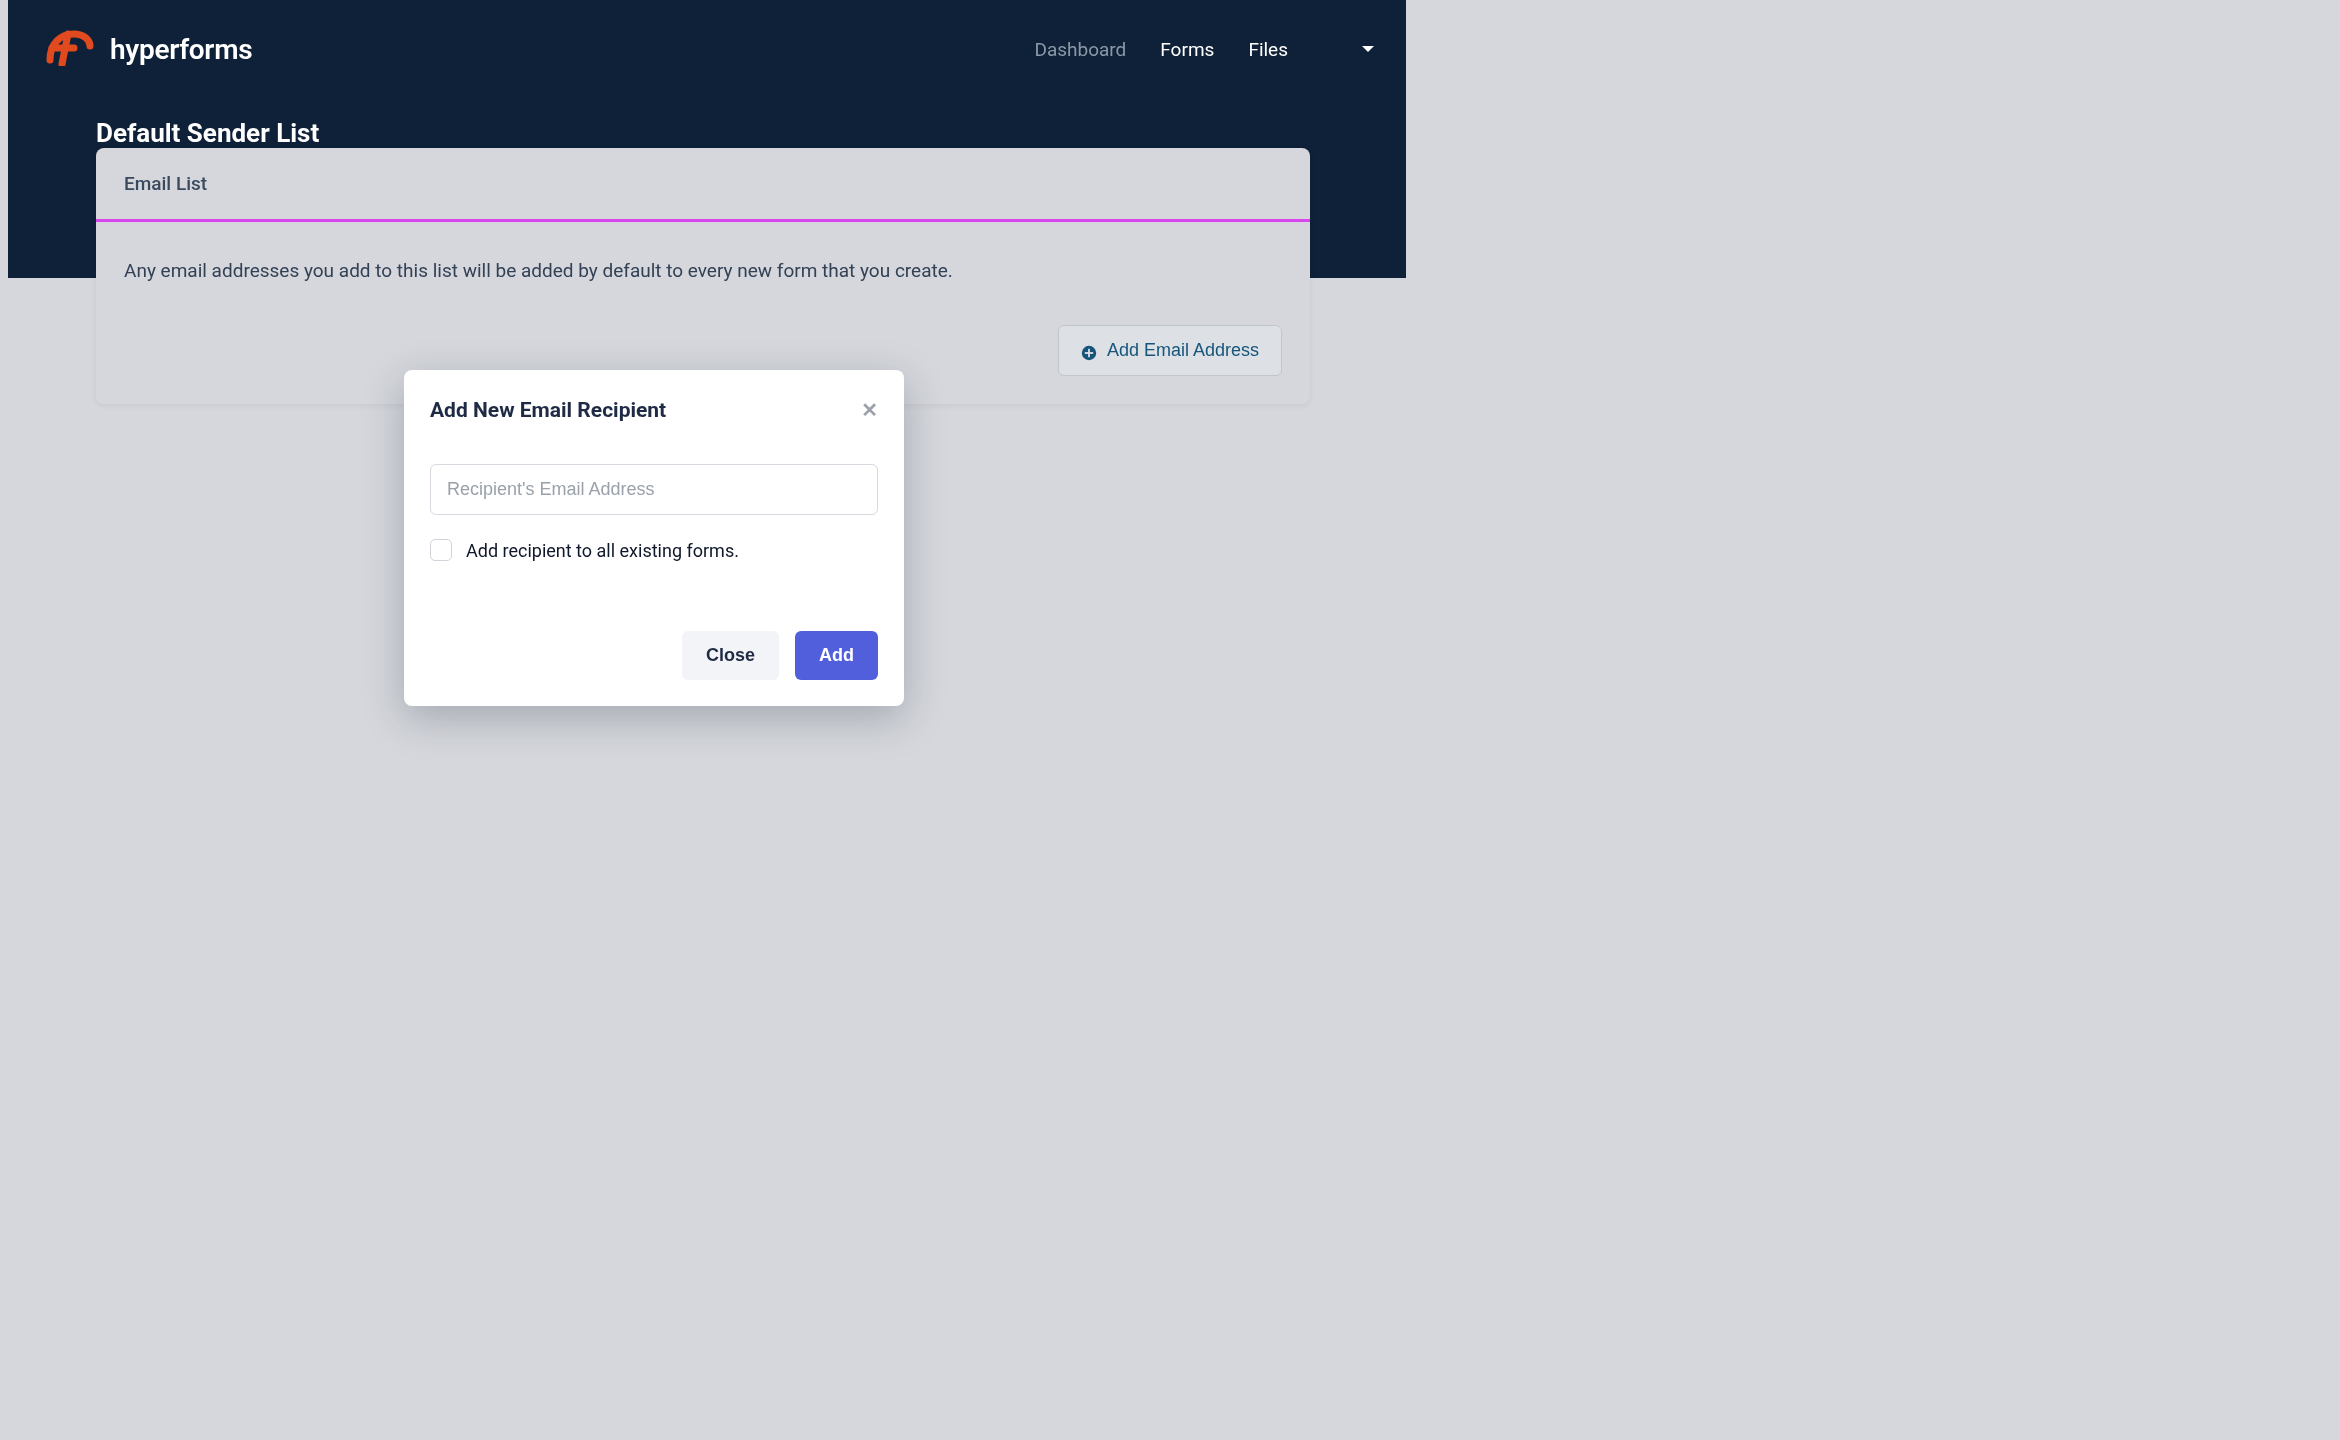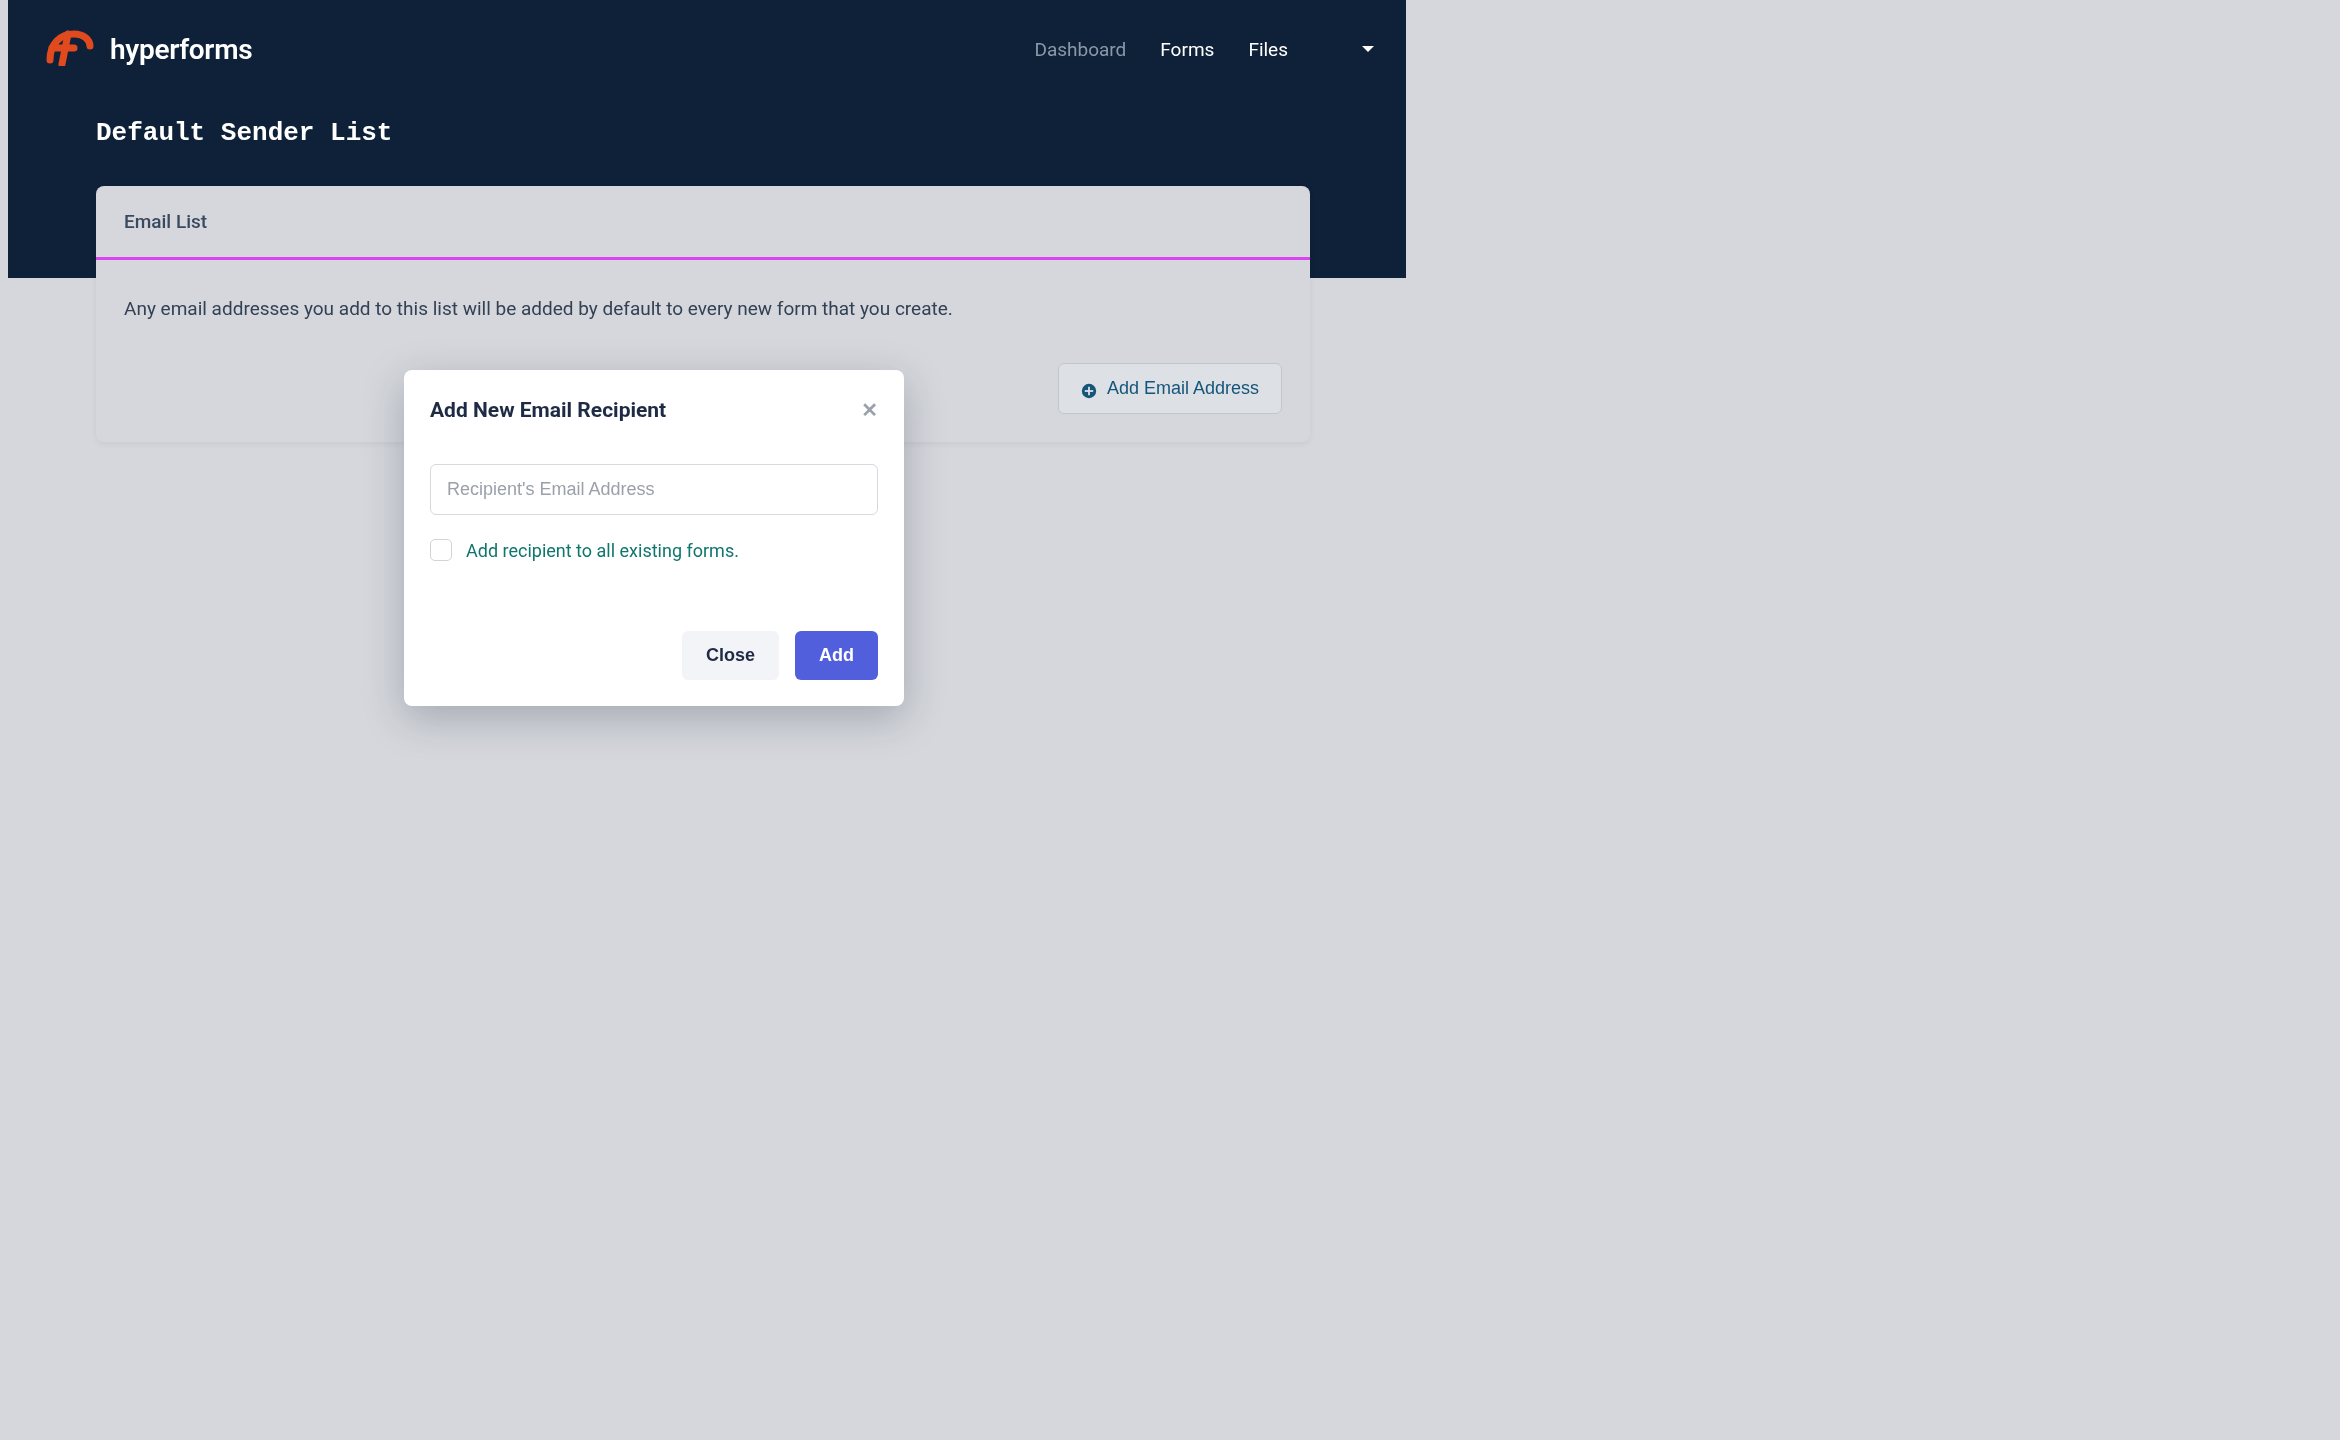--- a/index.html
+++ b/index.html
@@ -59,22 +59,20 @@
   .content {
     position: absolute;
     top: 118px;
     left: 96px;
     right: 96px;
   }
   .page-title {
     color: #fff;
     font-size: 26px;
     font-weight: 700;
-    margin-bottom: 38px;
-    font-family: Liberation Mono, monospace;
   }
   .card {
     background: #d5d7dc;
     border-radius: 8px;
     box-shadow: 0 2px 6px rgba(0,0,0,0.06);
     overflow: hidden;
   }
   .card-header {
     padding: 24px 28px;
     font-size: 19px;
@@ -160,21 +158,21 @@
   }
   .checkbox {
     width: 22px; height: 22px;
     border: 1.5px solid #d0d4da;
     border-radius: 5px;
     background: #fff;
     cursor: pointer;
   }
   .check-label {
     font-size: 18px;
-    color: #0f766e;
+    color: #0f172a;
   }
   .modal-footer {
     display: flex;
     justify-content: flex-end;
     gap: 16px;
   }
   .btn {
     font-size: 18px;
     font-weight: 700;
     padding: 14px 24px;

